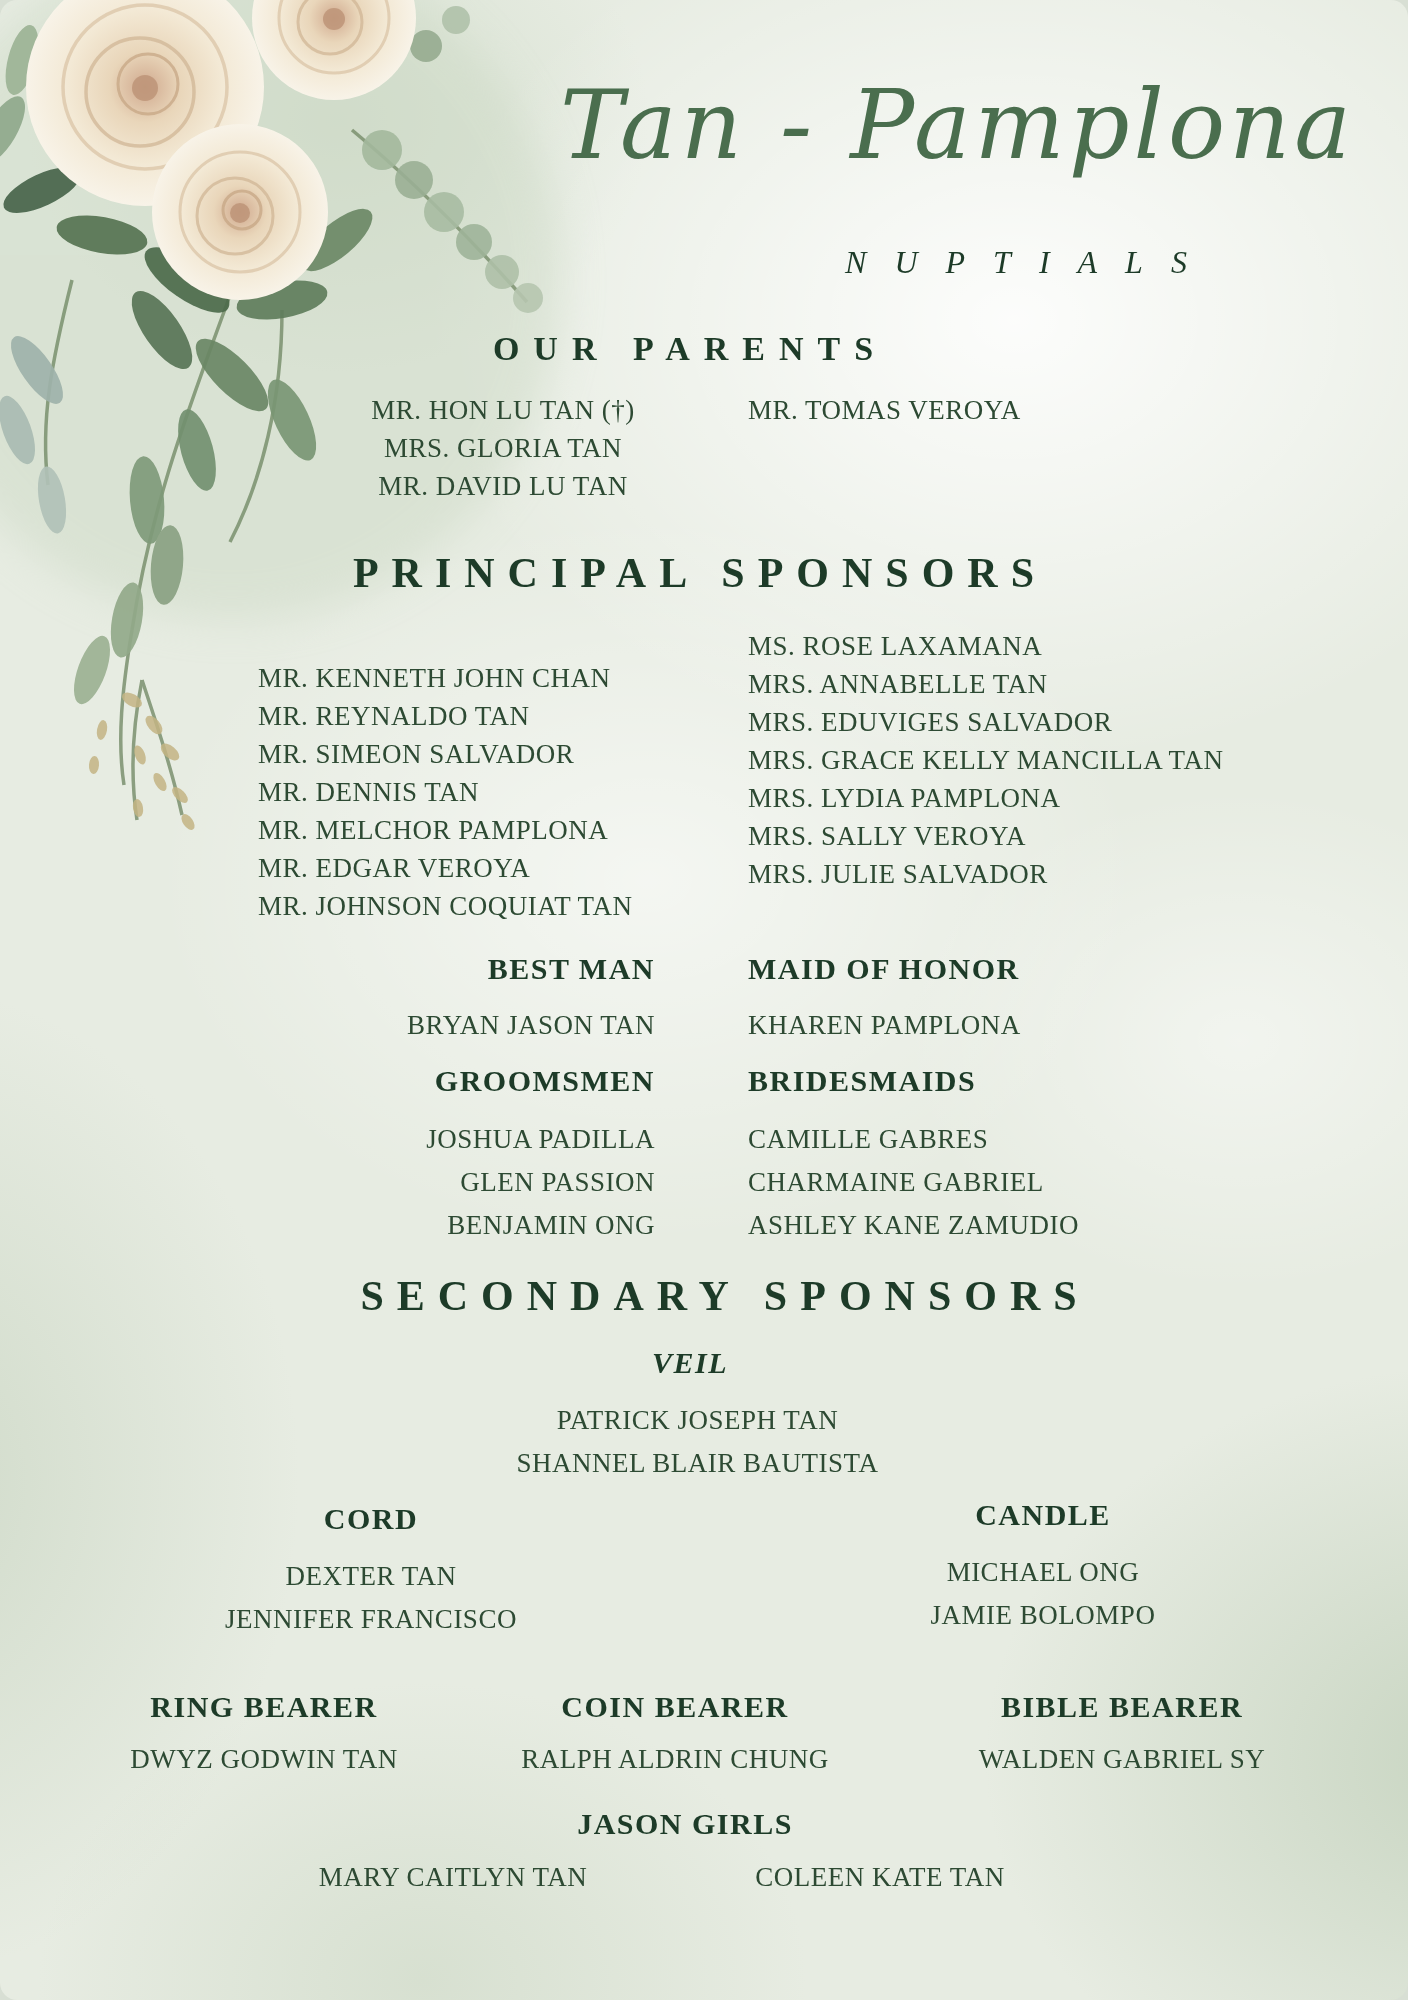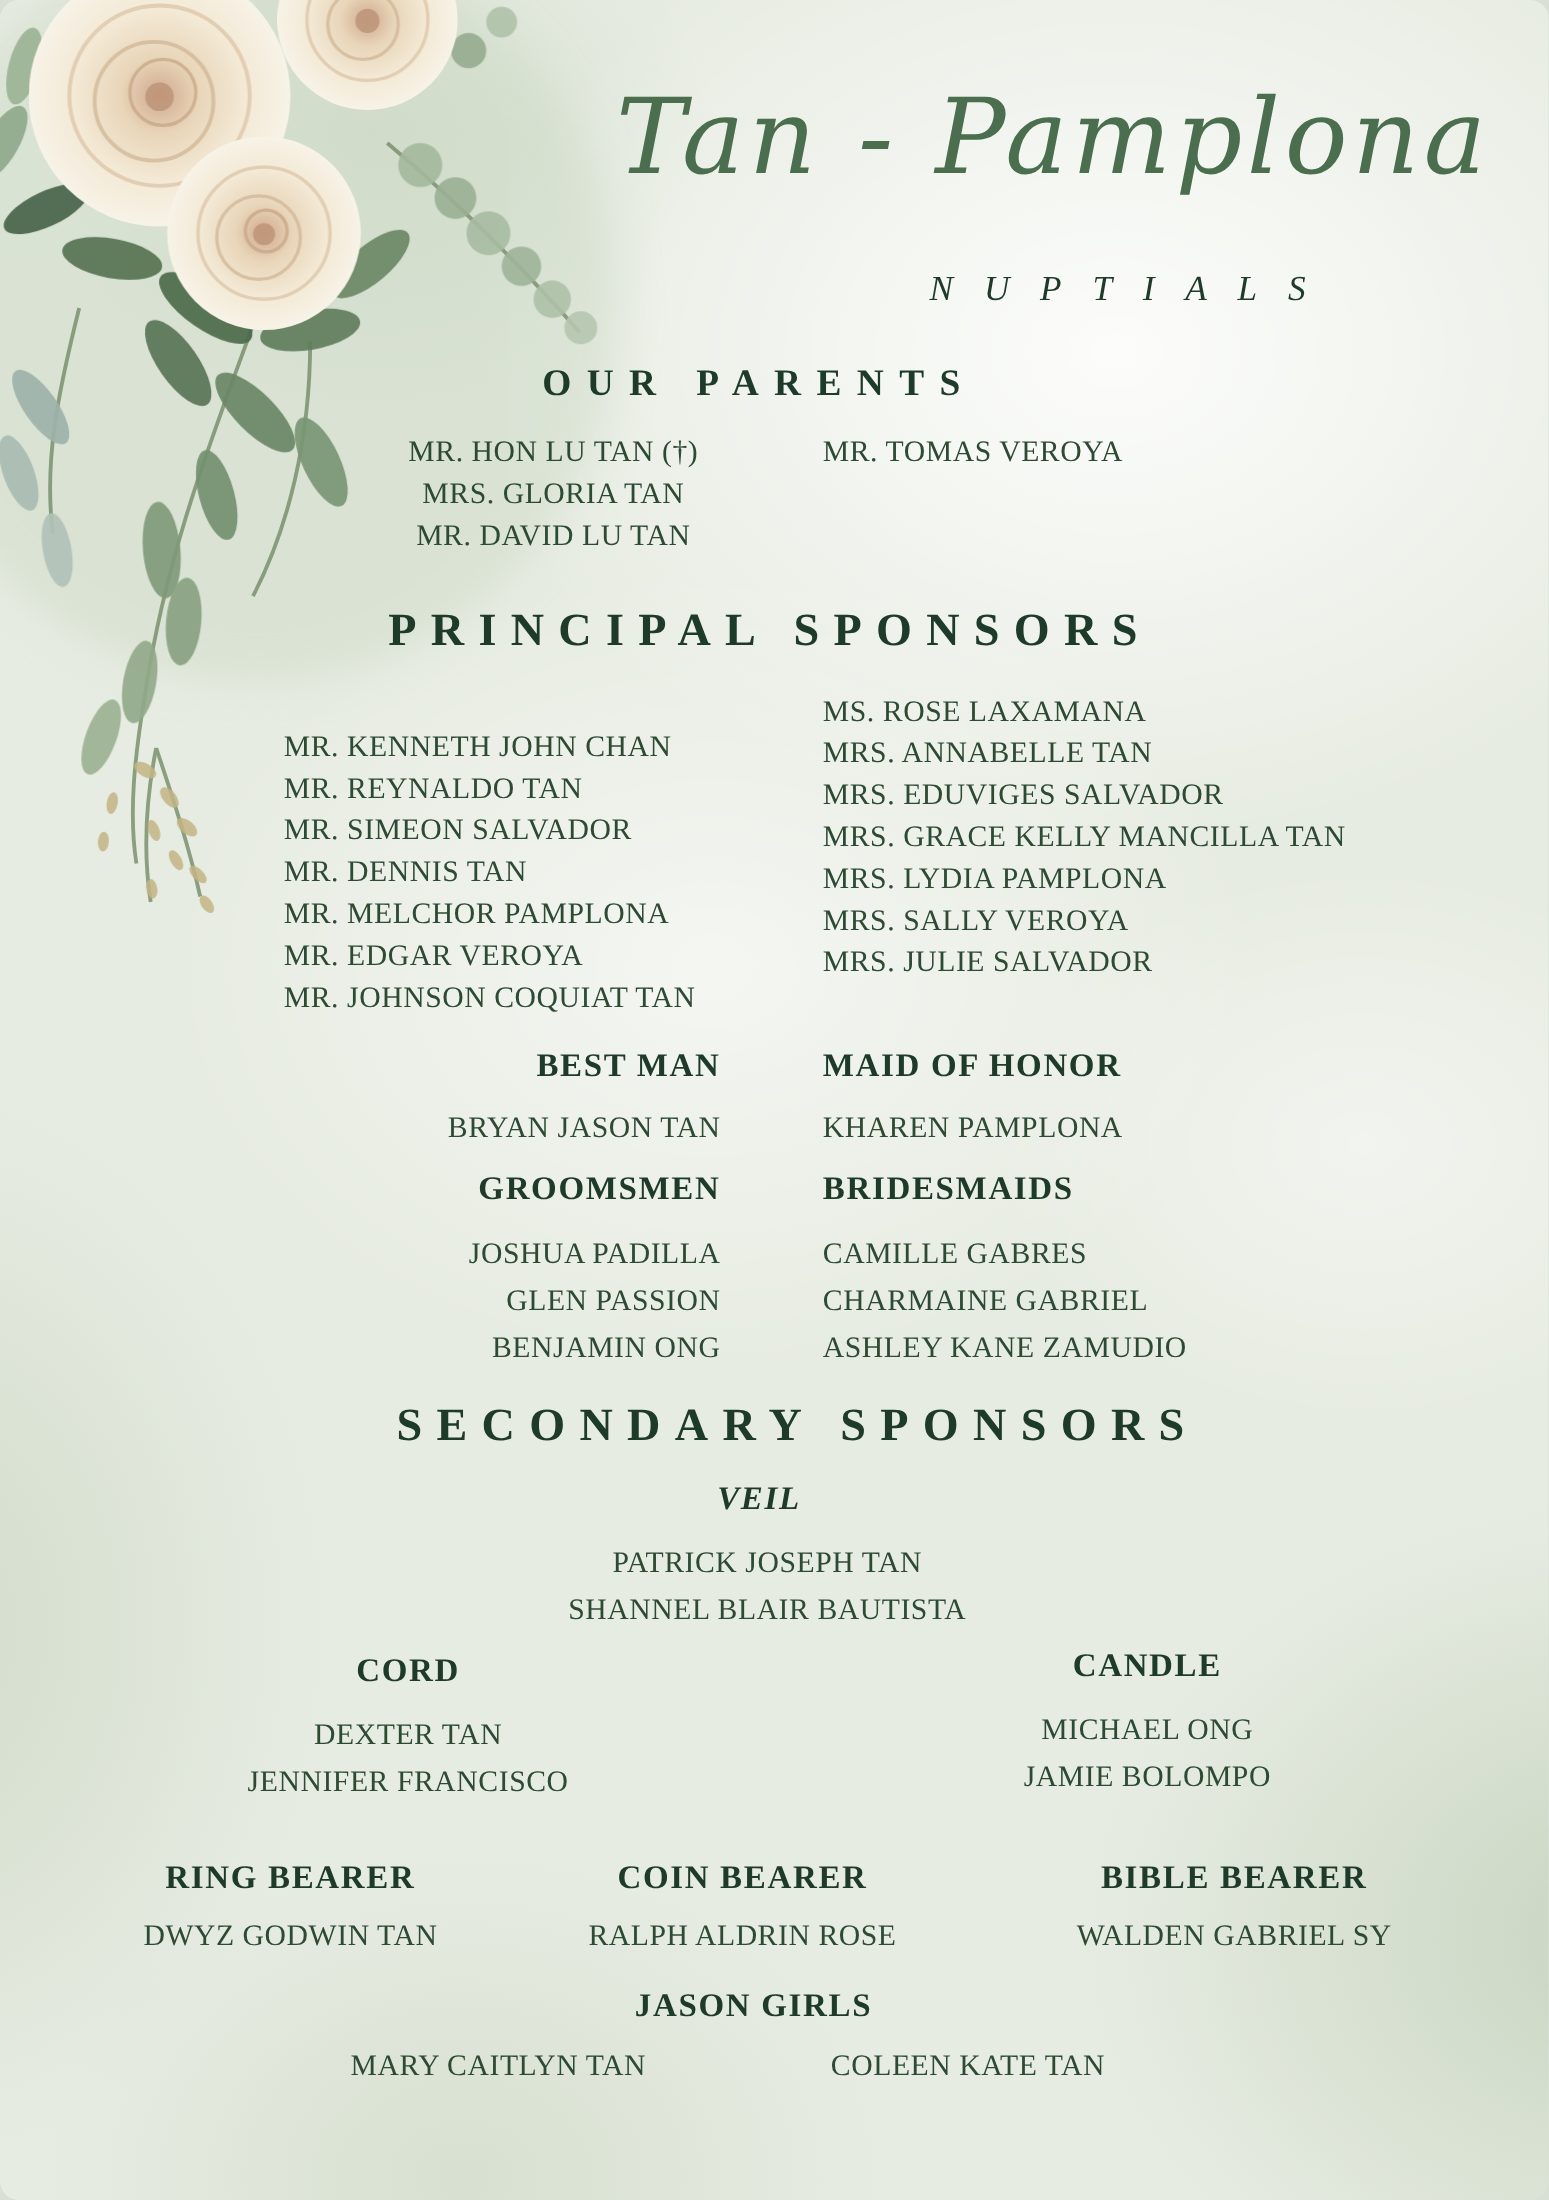--- a/index.html
+++ b/index.html
@@ -205,21 +205,21 @@
   <div class="abs h-group center" style="left:893px;top:1498px;width:300px;">CANDLE</div>
   <div class="abs names-loose center" style="left:843px;top:1551px;width:400px;">
     <div>MICHAEL ONG</div>
     <div>JAMIE BOLOMPO</div>
   </div>
 
   <div class="abs h-group center" style="left:109px;top:1690px;width:310px;">RING BEARER</div>
   <div class="abs names center" style="left:94px;top:1740px;width:340px;">DWYZ GODWIN TAN</div>
 
   <div class="abs h-group center" style="left:520px;top:1690px;width:310px;">COIN BEARER</div>
-  <div class="abs names center" style="left:480px;top:1740px;width:390px;">RALPH ALDRIN ROSE</div>
+  <div class="abs names center" style="left:480px;top:1740px;width:390px;">RALPH ALDRIN CHUNG</div>
 
   <div class="abs h-group center" style="left:967px;top:1690px;width:310px;">BIBLE BEARER</div>
   <div class="abs names center" style="left:942px;top:1740px;width:360px;">WALDEN GABRIEL SY</div>
 
   <div class="abs h-group center" style="left:530px;top:1807px;width:310px;">JASON GIRLS</div>
   <div class="abs names center" style="left:298px;top:1858px;width:310px;">MARY CAITLYN TAN</div>
   <div class="abs names center" style="left:725px;top:1858px;width:310px;">COLEEN KATE TAN</div>
 
 </div>
 

